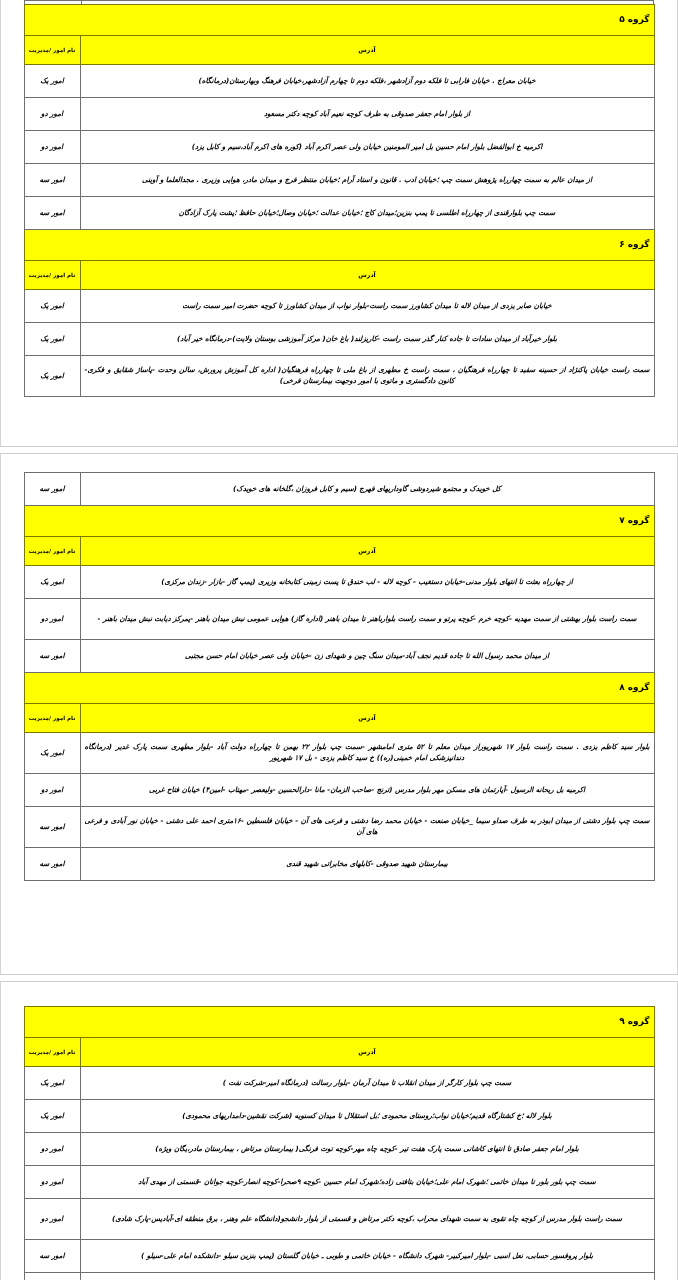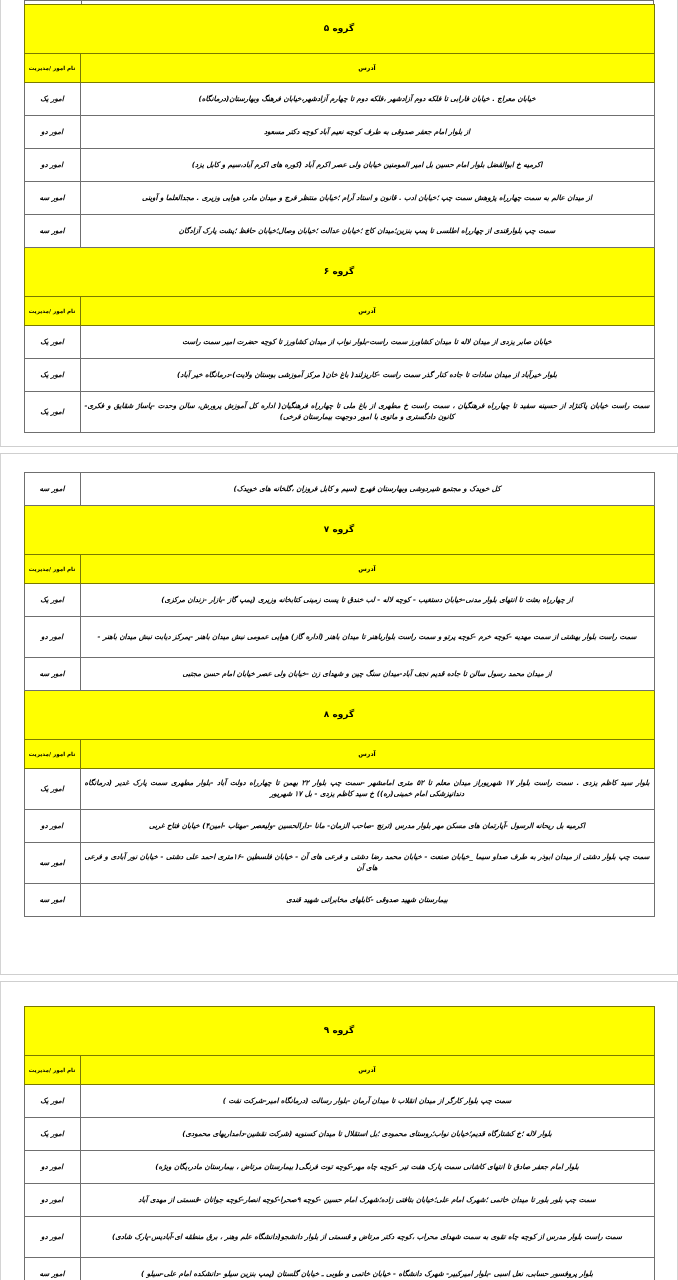--- a/index.html
+++ b/index.html
@@ -54,25 +54,24 @@
     vertical-align: middle;
     padding: 3px 4px;
     font-size: 7.1px;
     line-height: 1.55;
     font-weight: bold;
   }
 
   
   tr.group-title td {
     background: #ffff00;
-    text-align: center;
     font-size: 9px;
     font-weight: bold;
     height: 22px;
-    padding: 13px;
+    padding: 4px;
     border-color: #7a7a00;
   }
 
   
   tr.col-head td {
     background: #ffff00;
     text-align: center;
     font-size: 6.2px;
     font-weight: bold;
     height: 22px;
@@ -193,41 +192,41 @@
 
   <div class="page page-2">
     <table class="grp">
       <colgroup>
           <col style="width:574px">
           <col style="width:56px">
         </colgroup>
       <tbody>
 
         <tr class="data">
-          <td class="c-addr">کل خویدک و مجتمع شیردوشی وبهارستان فهرج  (سیم و کابل فروزان ،گلخانه های خویدک)</td>
+          <td class="c-addr">کل خویدک و مجتمع شیردوشی گاوداریهای فهرج  (سیم و کابل فروزان ،گلخانه های خویدک)</td>
           <td class="c-name">امور سه</td>
         </tr>
 
         <tr class="group-title">
           <td colspan="2">گروه ۷</td>
         </tr>
         <tr class="col-head">
           <td>آدرس</td>
           <td class="c-name">نام امور /مدیریت</td>
         </tr>
         <tr class="data">
           <td class="c-addr">از چهارراه بعثت تا انتهای بلوار مدنی-خیابان دستغیب - کوچه لاله - لب خندق تا پست زمینی کتابخانه وزیری (پمپ گاز -بازار -زندان مرکزی)</td>
           <td class="c-name">امور یک</td>
         </tr>
         <tr class="data tall">
           <td class="c-addr">سمت راست بلوار بهشتی از سمت مهدیه -کوچه خرم -کوچه پرتو و سمت راست بلوارباهنر تا میدان باهنر (اداره گاز) هوایی عمومی  نبش میدان باهنر -پمرکز دیابت نبش میدان باهنر -</td>
           <td class="c-name">امور دو</td>
         </tr>
         <tr class="data">
-          <td class="c-addr">از میدان محمد رسول سالن تا جاده قدیم نجف آباد-میدان سنگ چین و شهدای زن -خیابان ولی عصر خیابان امام حسن مجتبی</td>
+          <td class="c-addr">از میدان محمد رسول الله تا جاده قدیم نجف آباد-میدان سنگ چین و شهدای زن -خیابان ولی عصر خیابان امام حسن مجتبی</td>
           <td class="c-name">امور سه</td>
         </tr>
 
         <tr class="group-title">
           <td colspan="2">گروه ۸</td>
         </tr>
         <tr class="col-head">
           <td>آدرس</td>
           <td class="c-name">نام امور /مدیریت</td>
         </tr>

